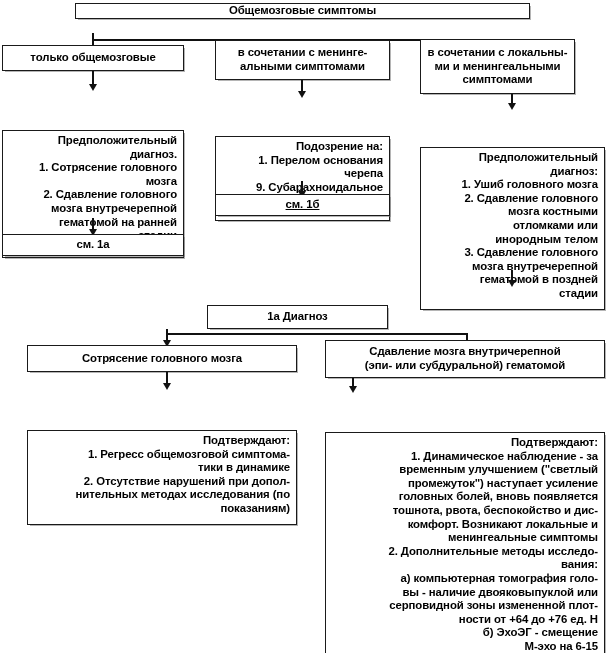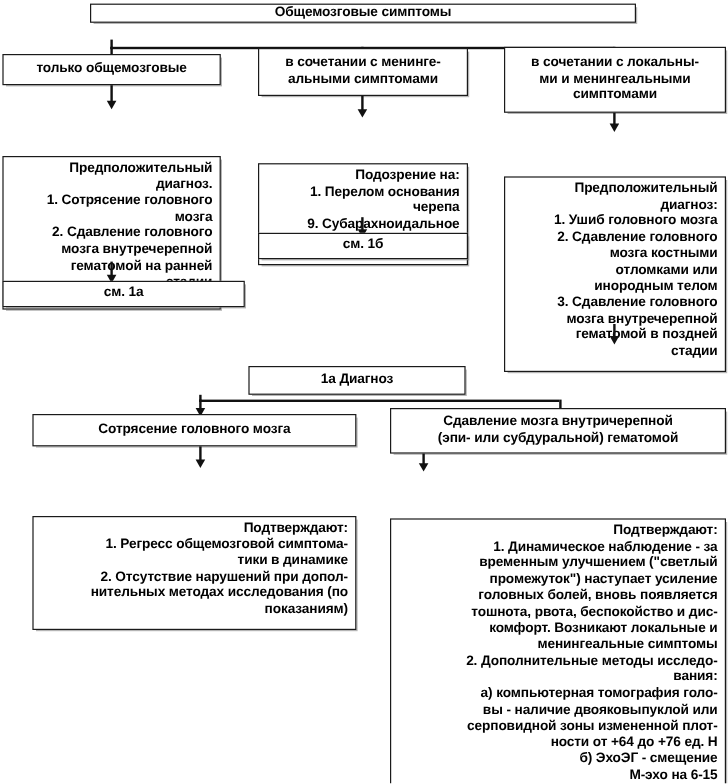--- a/index.html
+++ b/index.html
@@ -79,21 +79,21 @@
   <div class="arrowhead" style="left:297.5px; top:46px;"></div>
 
   <div class="conn vline" style="left:511px; top:39px; height:9px;"></div>
   <div class="arrowhead" style="left:507.5px; top:46px;"></div>
 
   <div class="box center" style="left:215px; top:40px; width:175px; height:40px;">в сочетании с менинге-
 альными симптомами</div>
 
   <div class="box center" style="left:2px; top:45px; width:182px; height:26px;">только общемозговые</div>
 
-  <div class="box center" style="left:420px; top:39px; width:185px; height:55px;">в сочетании с локальны-
+  <div class="box center" style="left:420px; top:39px; width:155px; height:55px;">в сочетании с локальны-
 ми и менингеальными
 симптомами</div>
 
   <div class="conn vline" style="left:92px; top:71px; height:16px;"></div>
   <div class="arrowhead" style="left:88.5px; top:84px;"></div>
 
   <div class="conn vline" style="left:301px; top:80px; height:14px;"></div>
   <div class="arrowhead" style="left:297.5px; top:91px;"></div>
 
   <div class="conn vline" style="left:511px; top:94px; height:13px;"></div>
@@ -128,23 +128,23 @@
 
   <div class="conn vline" style="left:92px; top:218px; height:14px;"></div>
   <div class="arrowhead" style="left:88.5px; top:229px;"></div>
 
   <div class="conn vline" style="left:301px; top:181px; height:13px;"></div>
   <div class="arrowhead" style="left:297.5px; top:191px;"></div>
 
   <div class="conn vline" style="left:511px; top:270px; height:13px;"></div>
   <div class="arrowhead" style="left:507.5px; top:280px;"></div>
 
-  <div class="box center" style="left:2px; top:234px; width:202px; height:22px;">см. 1а</div>
+  <div class="box center" style="left:2px; top:234px; width:182px; height:22px;">см. 1а</div>
 
-  <div class="box center" style="left:215px; top:194px; width:175px; height:22px;">см. 1б</div>
+  <div class="box center" style="left:215px; top:194px; width:175px; height:22px;text-decoration:underline;">см. 1б</div>
 
 
   <div class="box center" style="left:207px; top:305px; width:181px; height:24px;">1а Диагноз</div>
 
   <div class="conn vline" style="left:166px; top:329px; width:1.6px; height:6px;"></div>
   <div class="conn hline" style="left:166px; top:333px; width:300px; height:1.6px;"></div>
 
   <div class="conn vline" style="left:166px; top:333px; height:9px;"></div>
   <div class="arrowhead" style="left:162.5px; top:340px;"></div>
 

